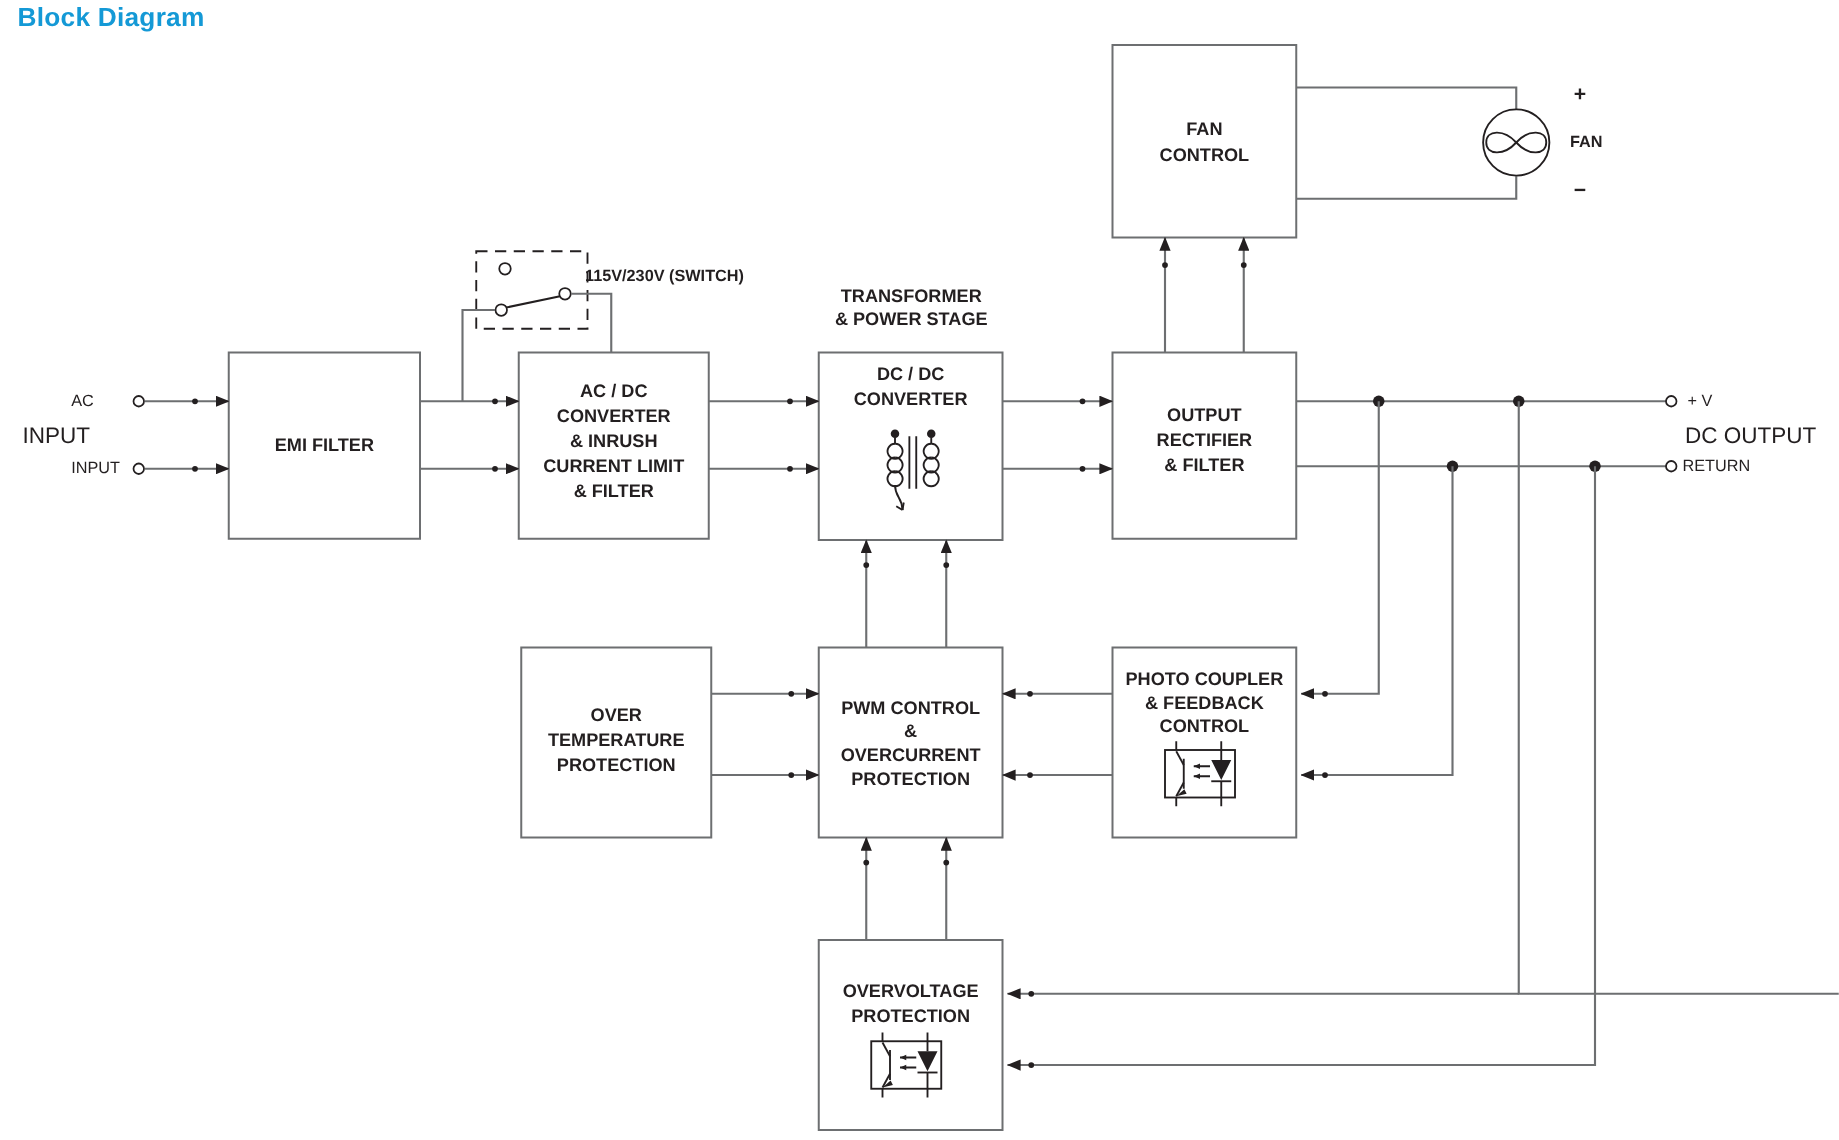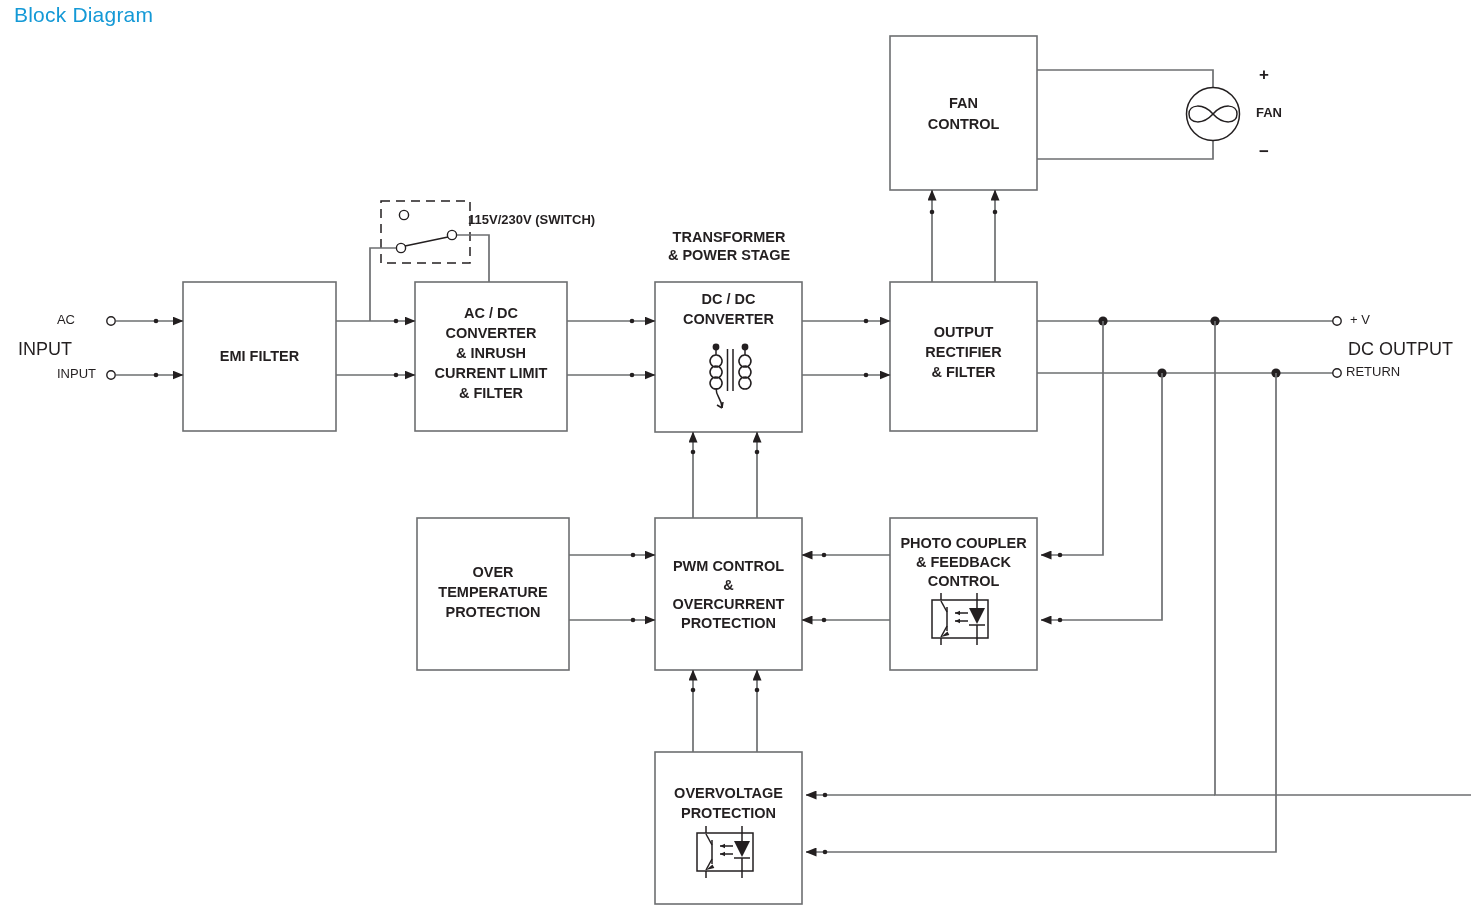--- a/index.html
+++ b/index.html
@@ -13,21 +13,21 @@
     height: 912px;
     font-family: "Liberation Sans", sans-serif;
     overflow: hidden;
     position: relative;
   }
   #page-title {
     position: absolute;
     left: 14px;
     top: 3px;
     font-size: 21px;
-    font-weight: normal;
+    font-weight: bold;
     color: #1499d6;
     letter-spacing: 0.2px;
   }
   #diagram-wrap {
     position: absolute;
     left: 0;
     top: 0;
     width: 1471px;
     height: 912px;
   }

